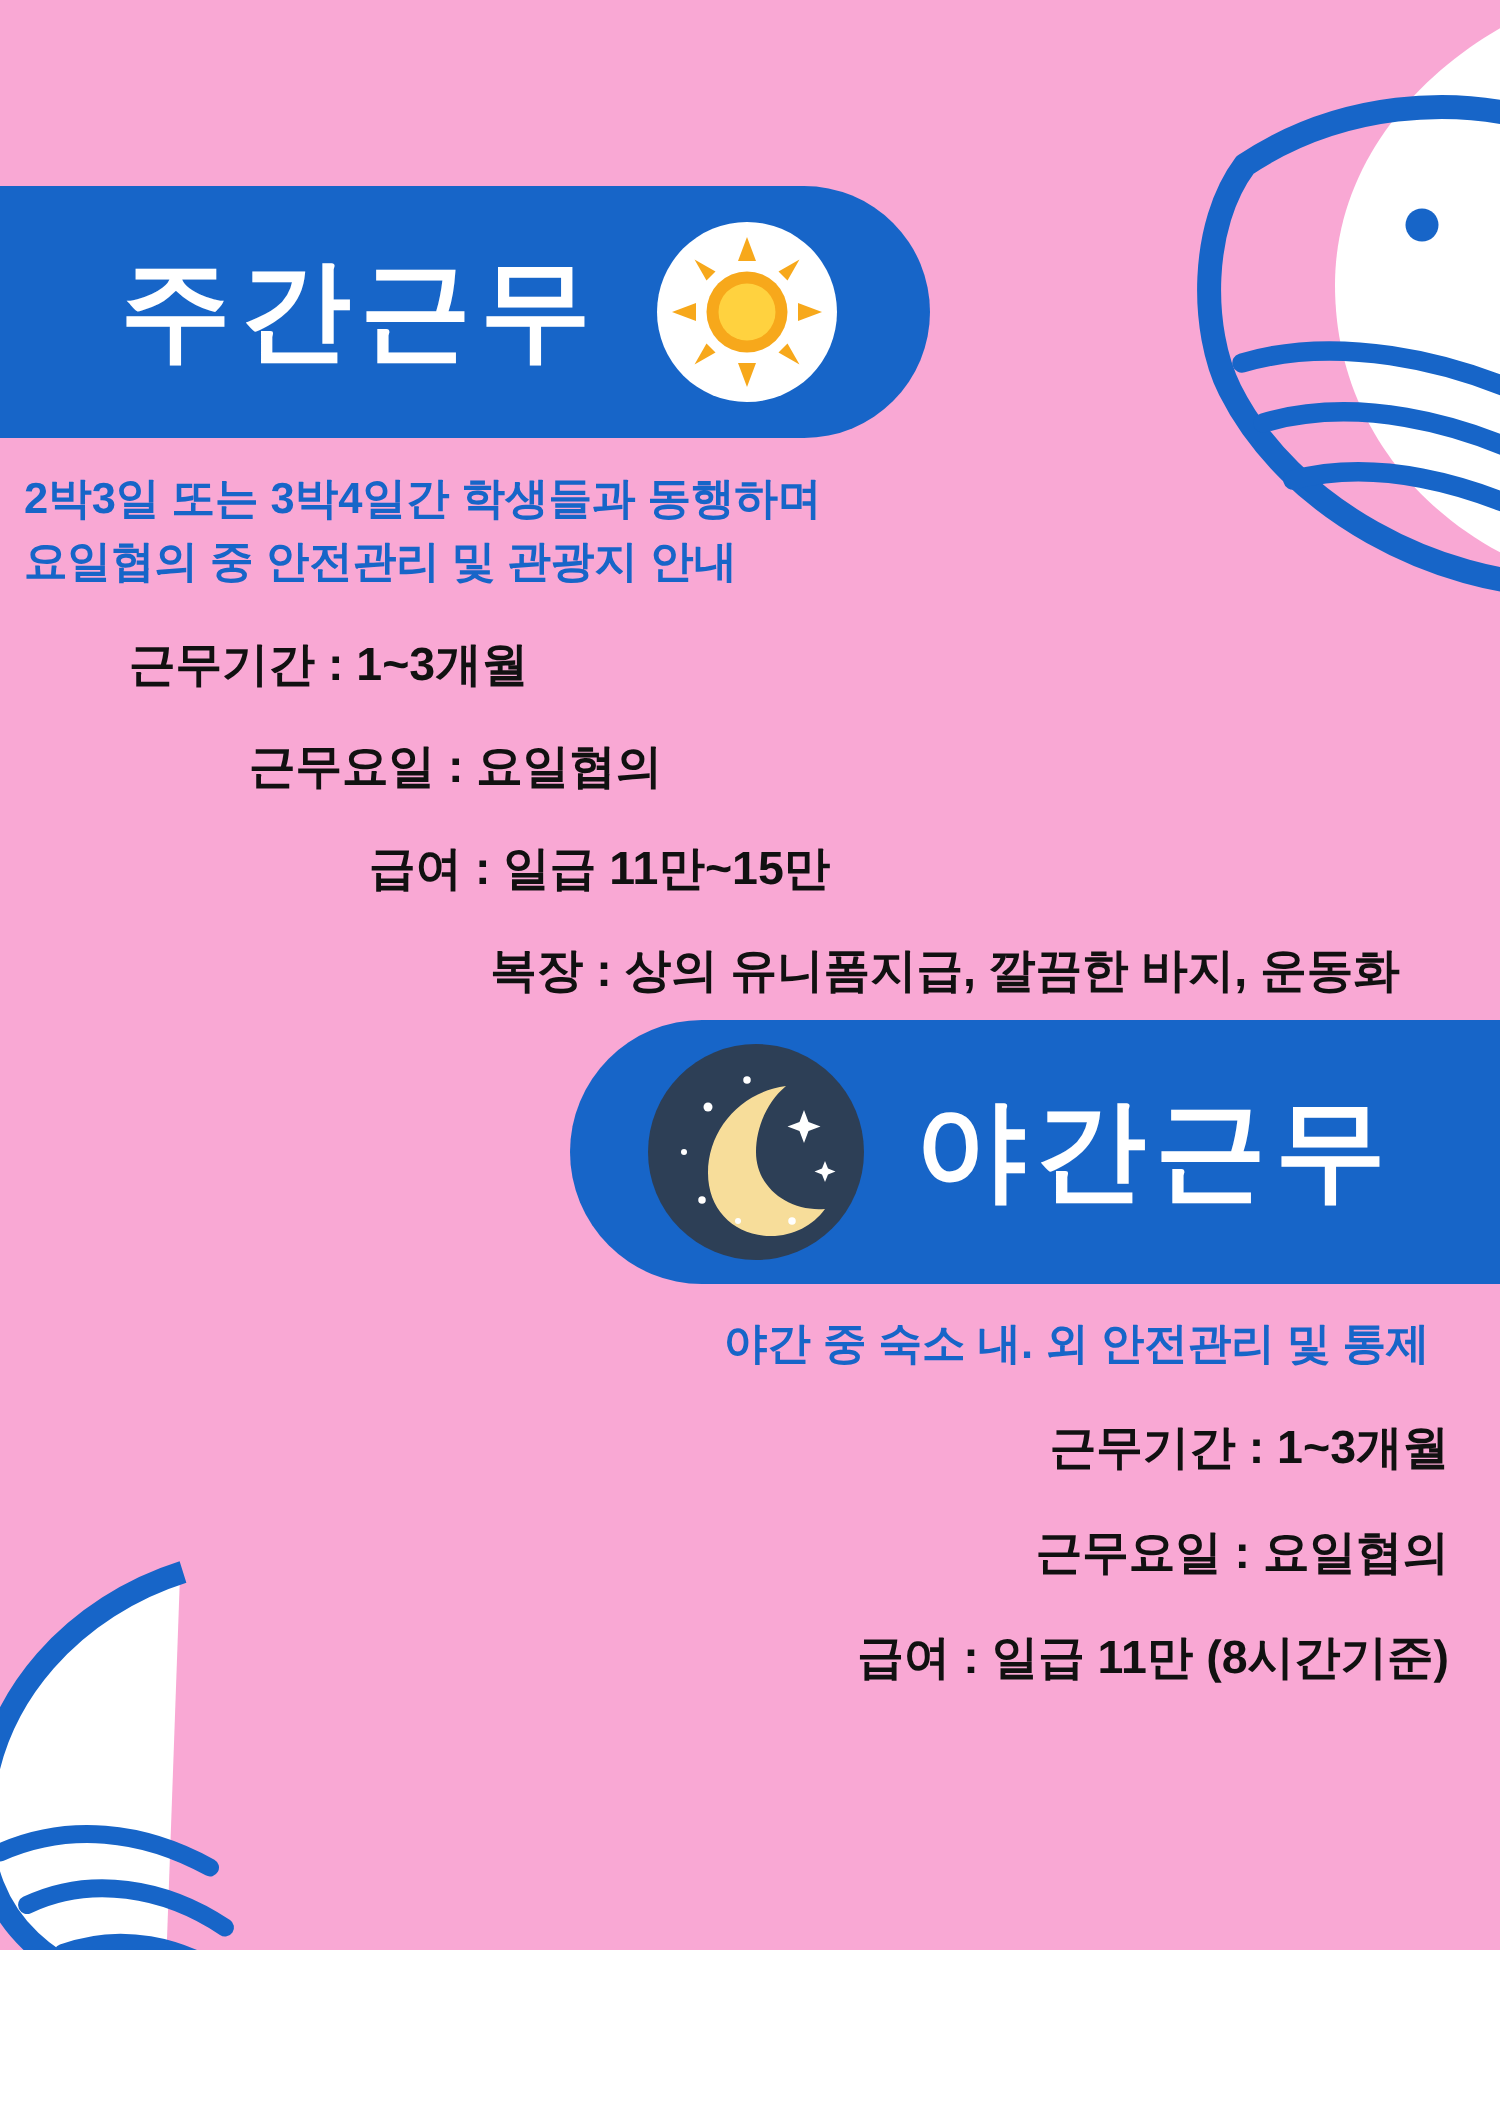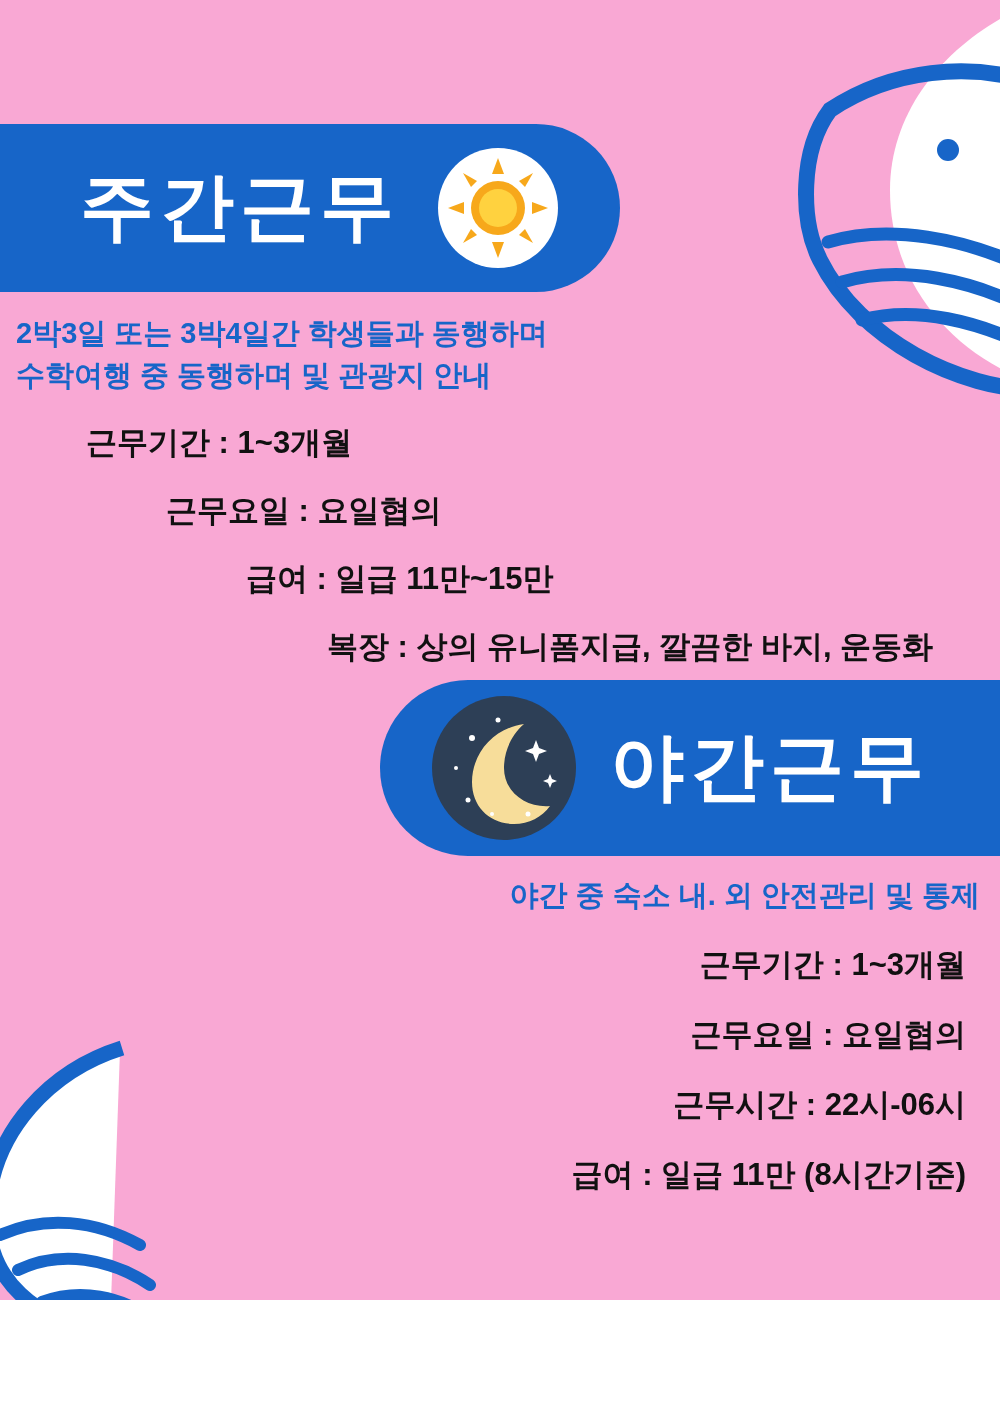--- a/index.html
+++ b/index.html
@@ -136,21 +136,21 @@
     position: absolute;
     right: 0;
     top: 876px;
     width: 1000px;
     text-align: right;
   }
   .night-headline {
     color: #1765c8;
     font-weight: bold;
     font-size: 29px;
-    padding-right: 20px;
+    padding-right: 47px;
   }
   .night-lines {
     margin-top: 28px;
     color: #111111;
     font-weight: bold;
     font-size: 31px;
   }
   .night-lines .ln {
     margin-bottom: 28px;
     padding-right: 34px;
@@ -197,21 +197,21 @@
         </g>
         <circle cx="52" cy="52" r="27" fill="#f7a81b"></circle>
         <circle cx="52" cy="52" r="19" fill="#ffd23f"></circle>
       </svg>
     </div>
   </div>
 
   <div class="day-block">
     <div class="day-headline">
       <div>2박3일 또는 3박4일간 학생들과 동행하며</div>
-      <div>수학여행 중 동행하며 및 관광지 안내</div>
+      <div>요일협의 중 안전관리 및 관광지 안내</div>
     </div>
     <div class="day-lines">
       <div class="ln">근무기간 : 1~3개월</div>
       <div class="ln">근무요일 : 요일협의</div>
       <div class="ln">급여 : 일급 11만~15만</div>
       <div class="ln">복장 : 상의 유니폼지급, 깔끔한 바지, 운동화</div>
     </div>
   </div>
 
   <div class="night-banner">
@@ -232,18 +232,17 @@
       </svg>
     </div>
     <div class="night-title">야간근무</div>
   </div>
 
   <div class="night-block">
     <div class="night-headline">야간 중 숙소 내. 외 안전관리 및 통제</div>
     <div class="night-lines">
       <div class="ln">근무기간 : 1~3개월</div>
       <div class="ln">근무요일 : 요일협의</div>
-      <div class="ln">근무시간 : 22시-06시</div>
       <div class="ln">급여 : 일급 11만 (8시간기준)</div>
     </div>
   </div>
 
 </div>
 
 </body></html>

